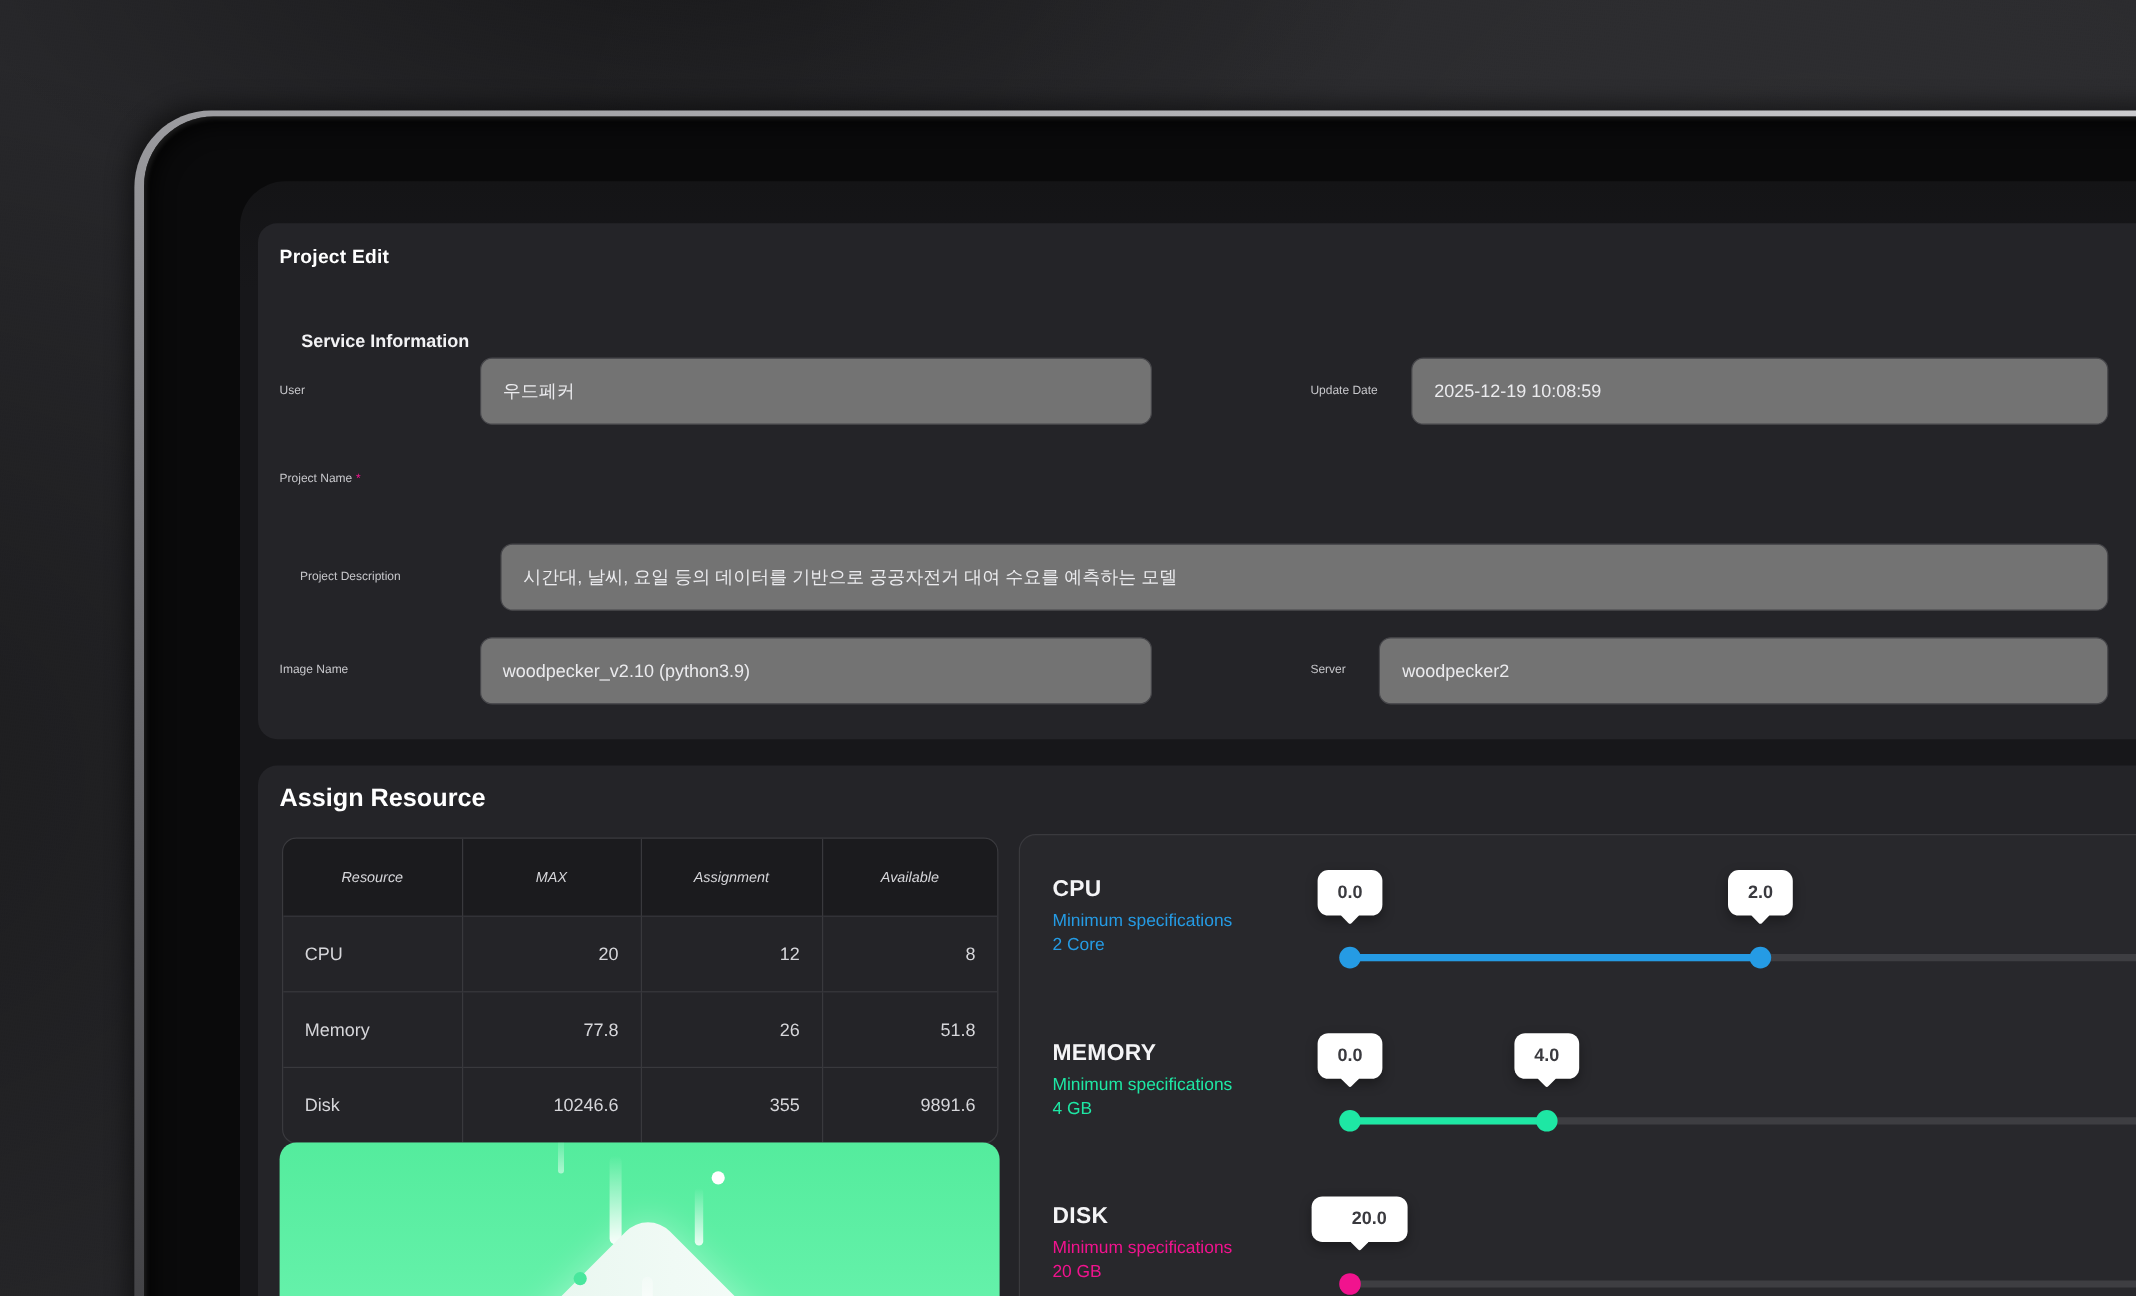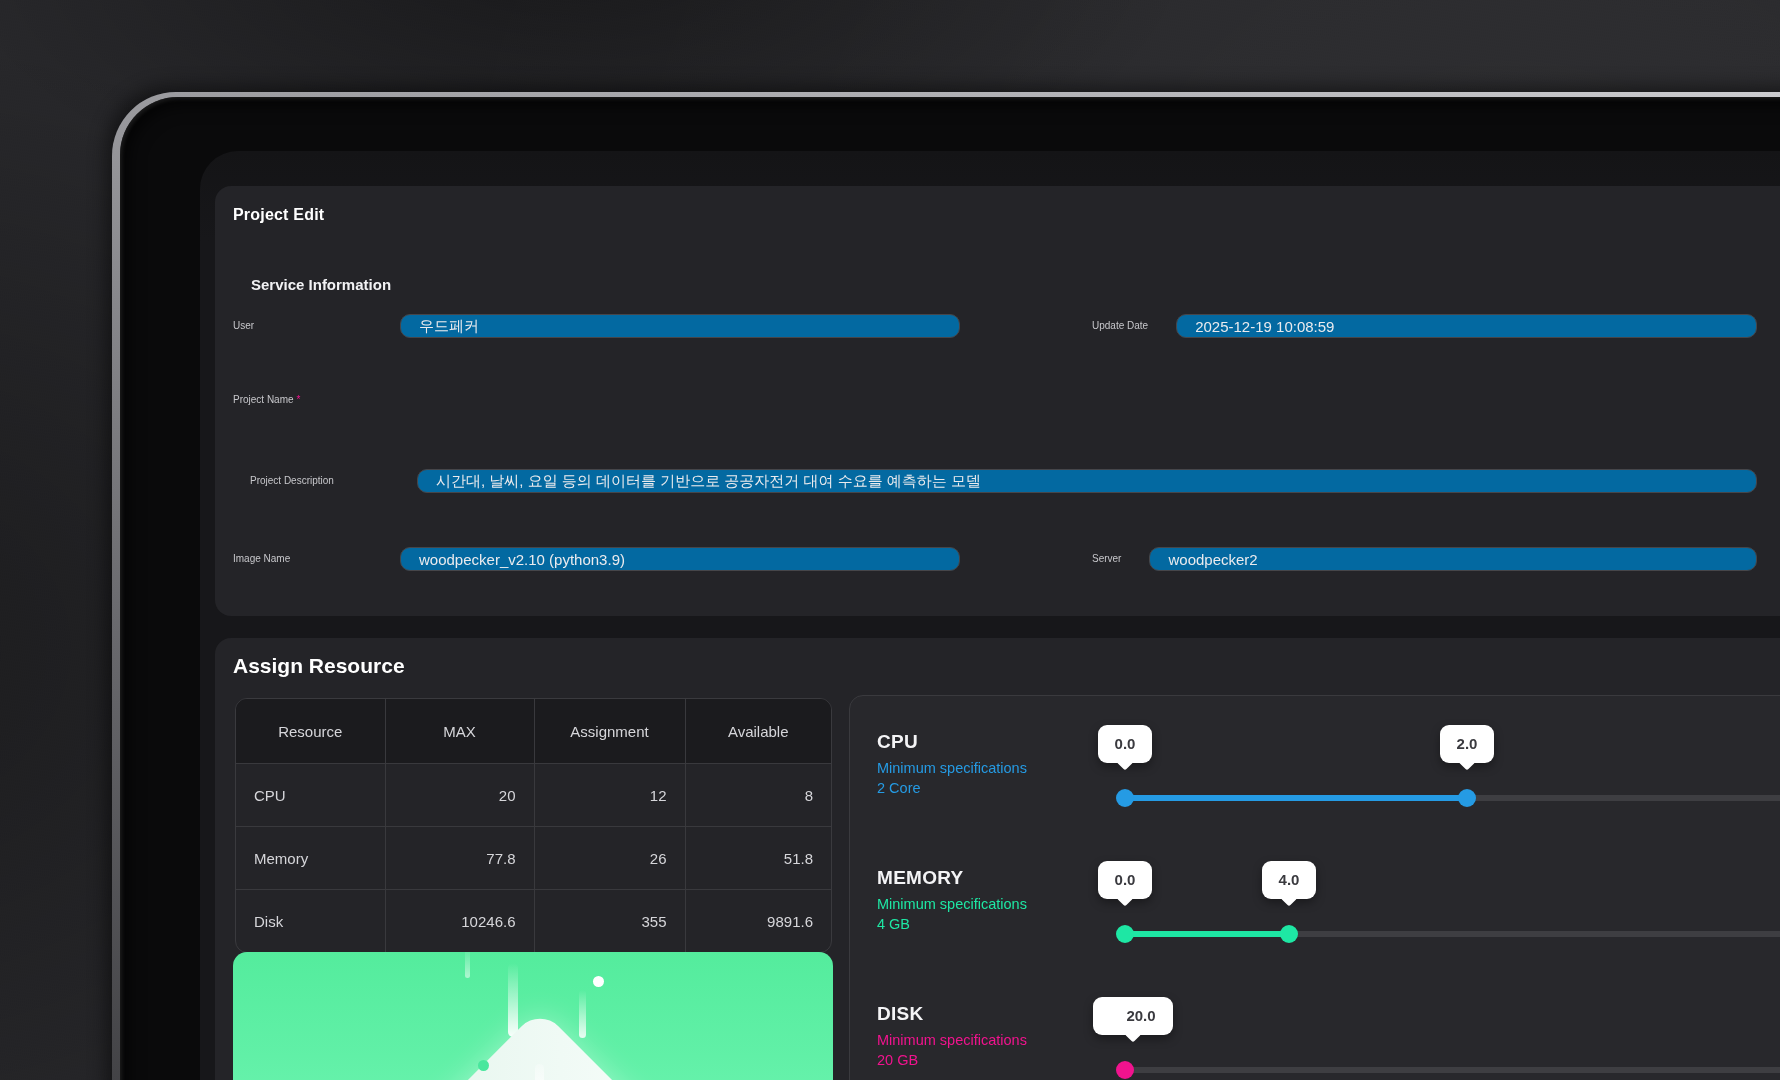--- a/index.html
+++ b/index.html
@@ -38,34 +38,34 @@
 
   .page-title{position:absolute;left:18px;top:20px;margin:0;font-size:16px;font-weight:700;color:#ffffff;letter-spacing:.2px;}
   .section-heading{position:absolute;left:18px;top:72px;margin:18px;font-size:15px;font-weight:600;color:#f2f2f4;}
   .assign-heading{position:absolute;left:18px;top:16px;margin:0;font-size:21px;font-weight:700;color:#ffffff;}
 
   
   .form-row{position:absolute;left:18px;right:58px;height:40px;display:flex;align-items:center;}
   .row-1{top:120px;} .row-2{top:194px;} .row-3{top:275px;margin-left:17px;} .row-4{top:353px;}
   .f-label{width:167px;flex:none;font-size:10px;color:#c7c7cb;line-height:40px;white-space:nowrap;}
   .req{color:#f1128e;margin-left:3px;}
-  .field{height:24px;background:#0369a1;border:1px solid #46464a;border-radius:10px;
+  .field{height:56px;background:#737373;border:1px solid #46464a;border-radius:10px;
          box-sizing:border-box;display:flex;align-items:center;padding:0 18px;overflow:hidden;text-align:right;}
   .field .value{font-size:15px;color:#ebebee;white-space:nowrap;}
   .field-small{width:560px;flex:none;}
   .field-grow{flex:1;}
   .right-group{position:absolute;left:827px;right:0;height:40px;display:flex;align-items:center;margin-left:32px;}
   .right-group .f-label{width:auto;margin-right:28px;}
 
   
   .res-table{position:absolute;left:20px;top:60px;width:595px;border:1px solid #3a3a3e;
              border-radius:12px;overflow:hidden;background:#242428;}
   table{border-collapse:collapse;width:100%;table-layout:fixed;}
   col.c1{width:149px;} col.c2{width:149px;} col.c3{width:151px;} col.c4{width:146px;}
-  th{height:62px;background:#1b1b1e;font-size:15px;font-weight:400;color:#d6d6da;text-align:center;}
+  th{height:62px;background:#1b1b1e;font-size:12px;font-weight:400;color:#d6d6da;text-align:center;font-style:italic;}
   td{height:60px;font-size:15px;color:#d6d6da;}
   th,td{border:1px solid #39393d;}
   tr :first-child{border-left:none;} tr :last-child{border-right:none;}
   thead tr :is(th){border-top:none;}
   tbody tr:last-child td{border-bottom:none;}
   td.t-name{text-align:left;padding-left:18px;}
   td.t-num{text-align:right;padding-right:18px;}
 
   
   .illustration{position:absolute;left:18px;top:314px;width:600px;height:190px;border-radius:14px;

